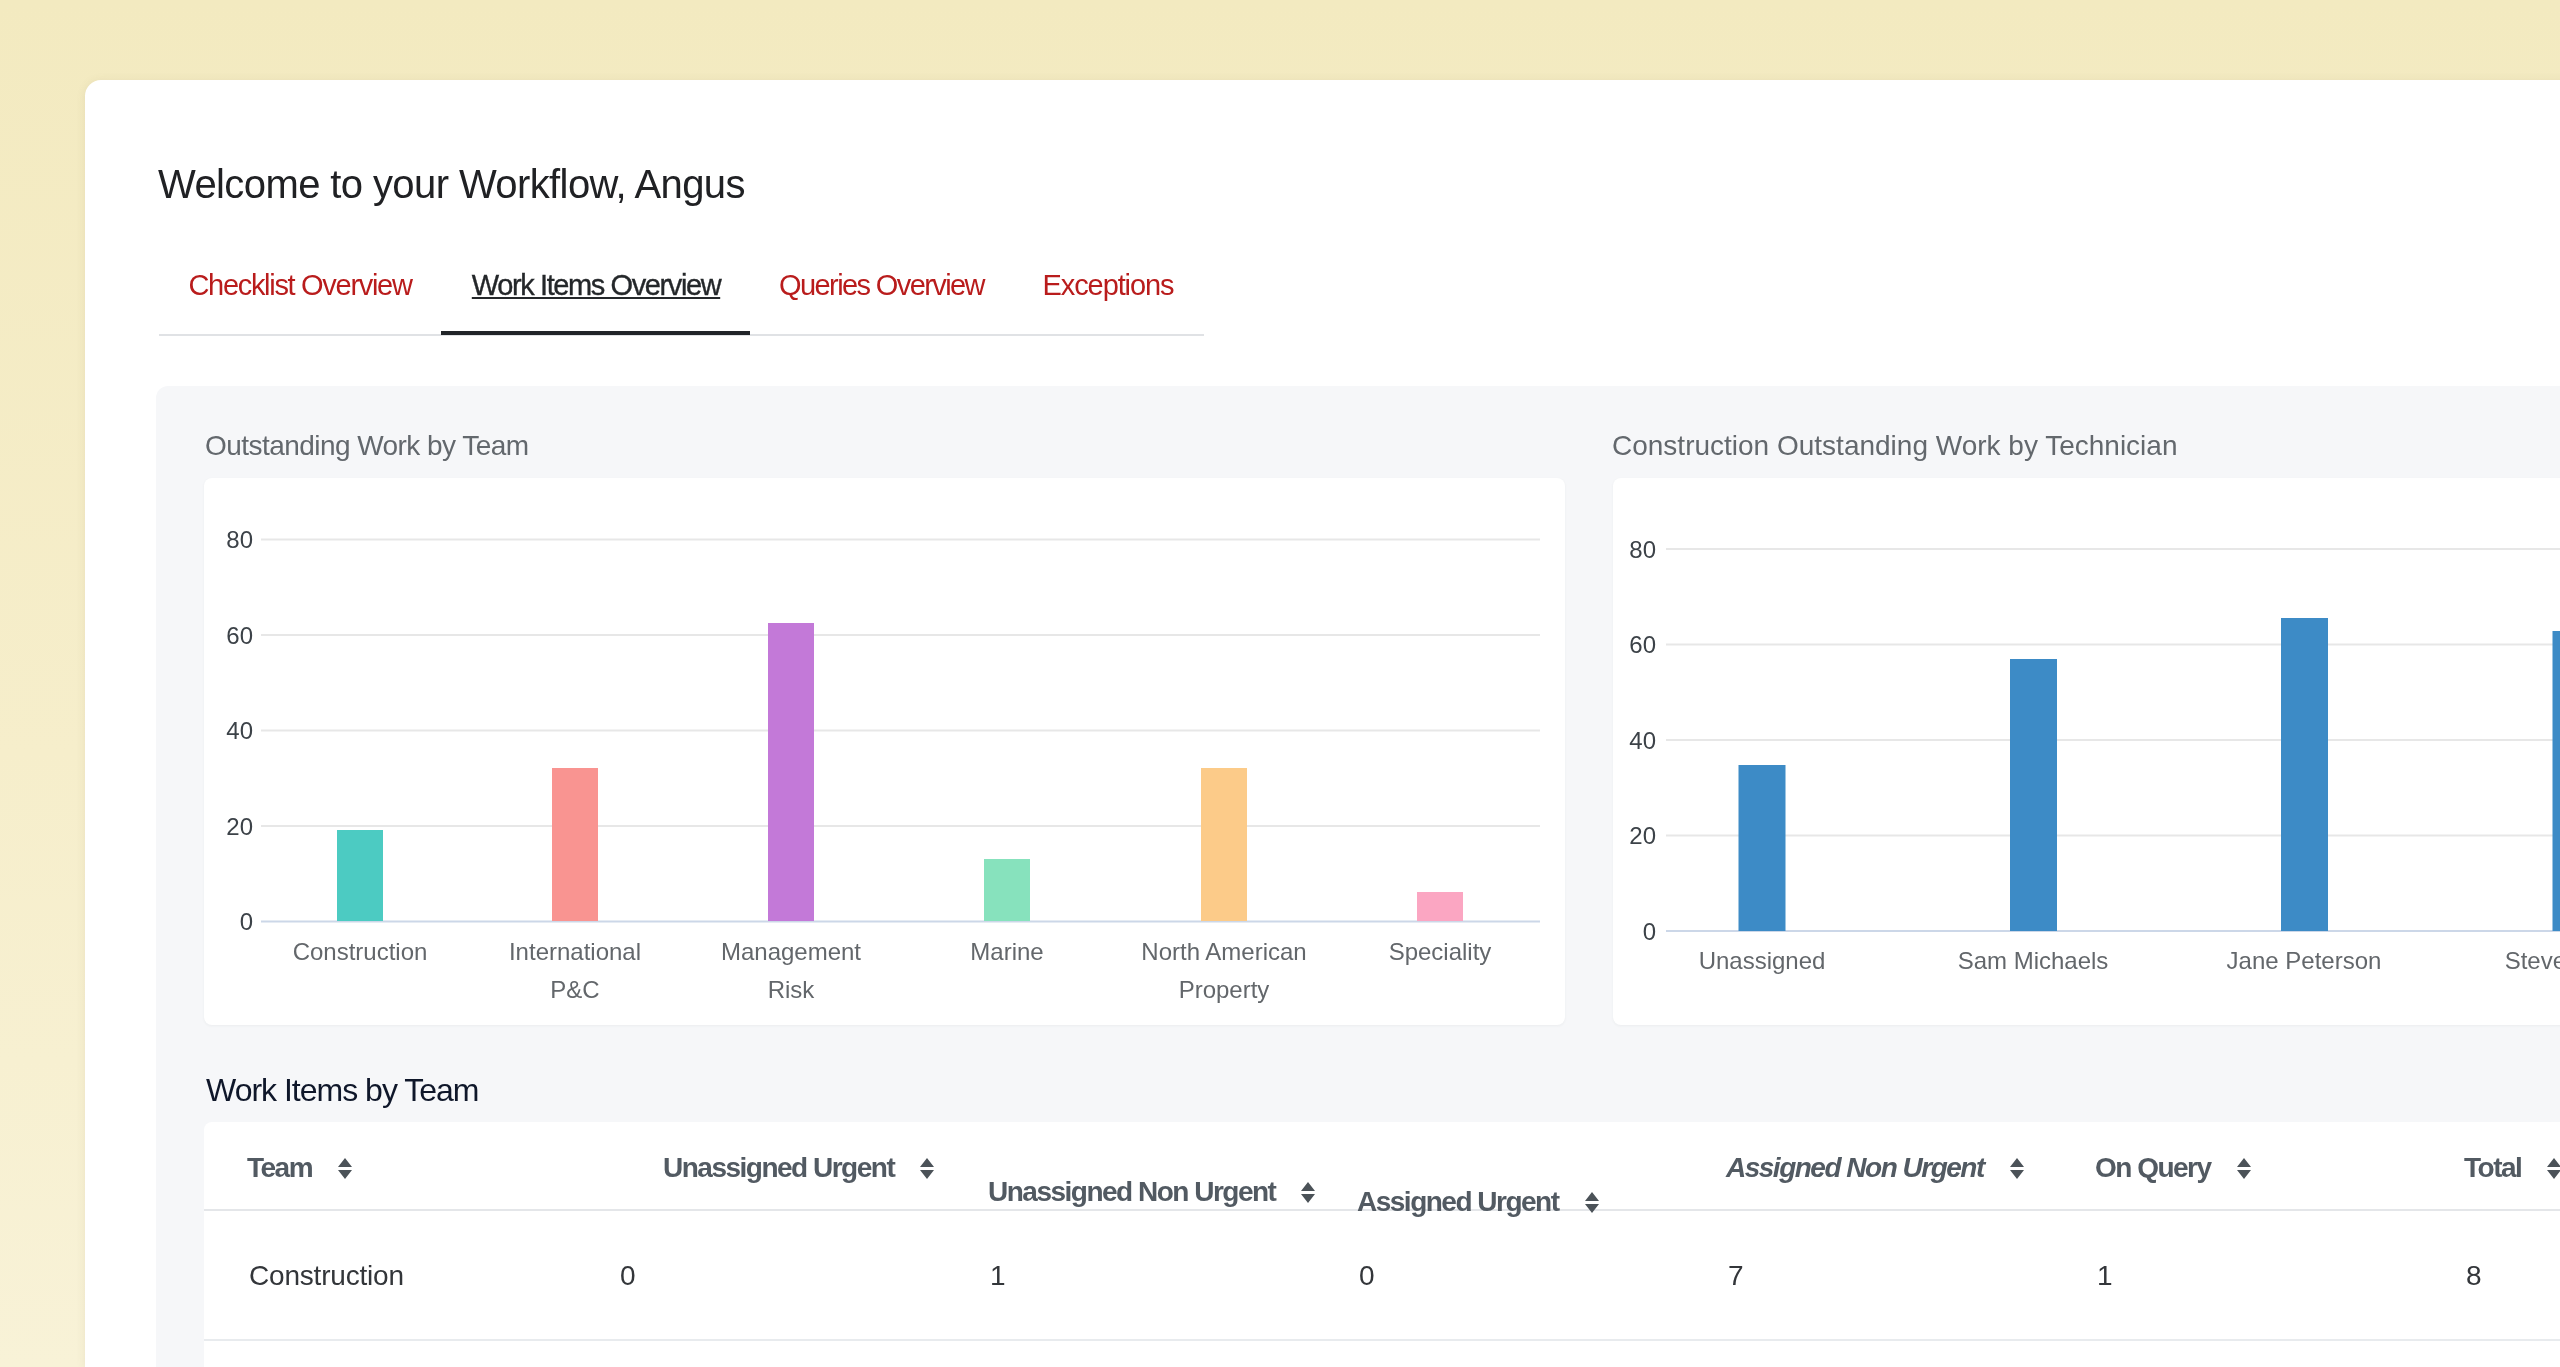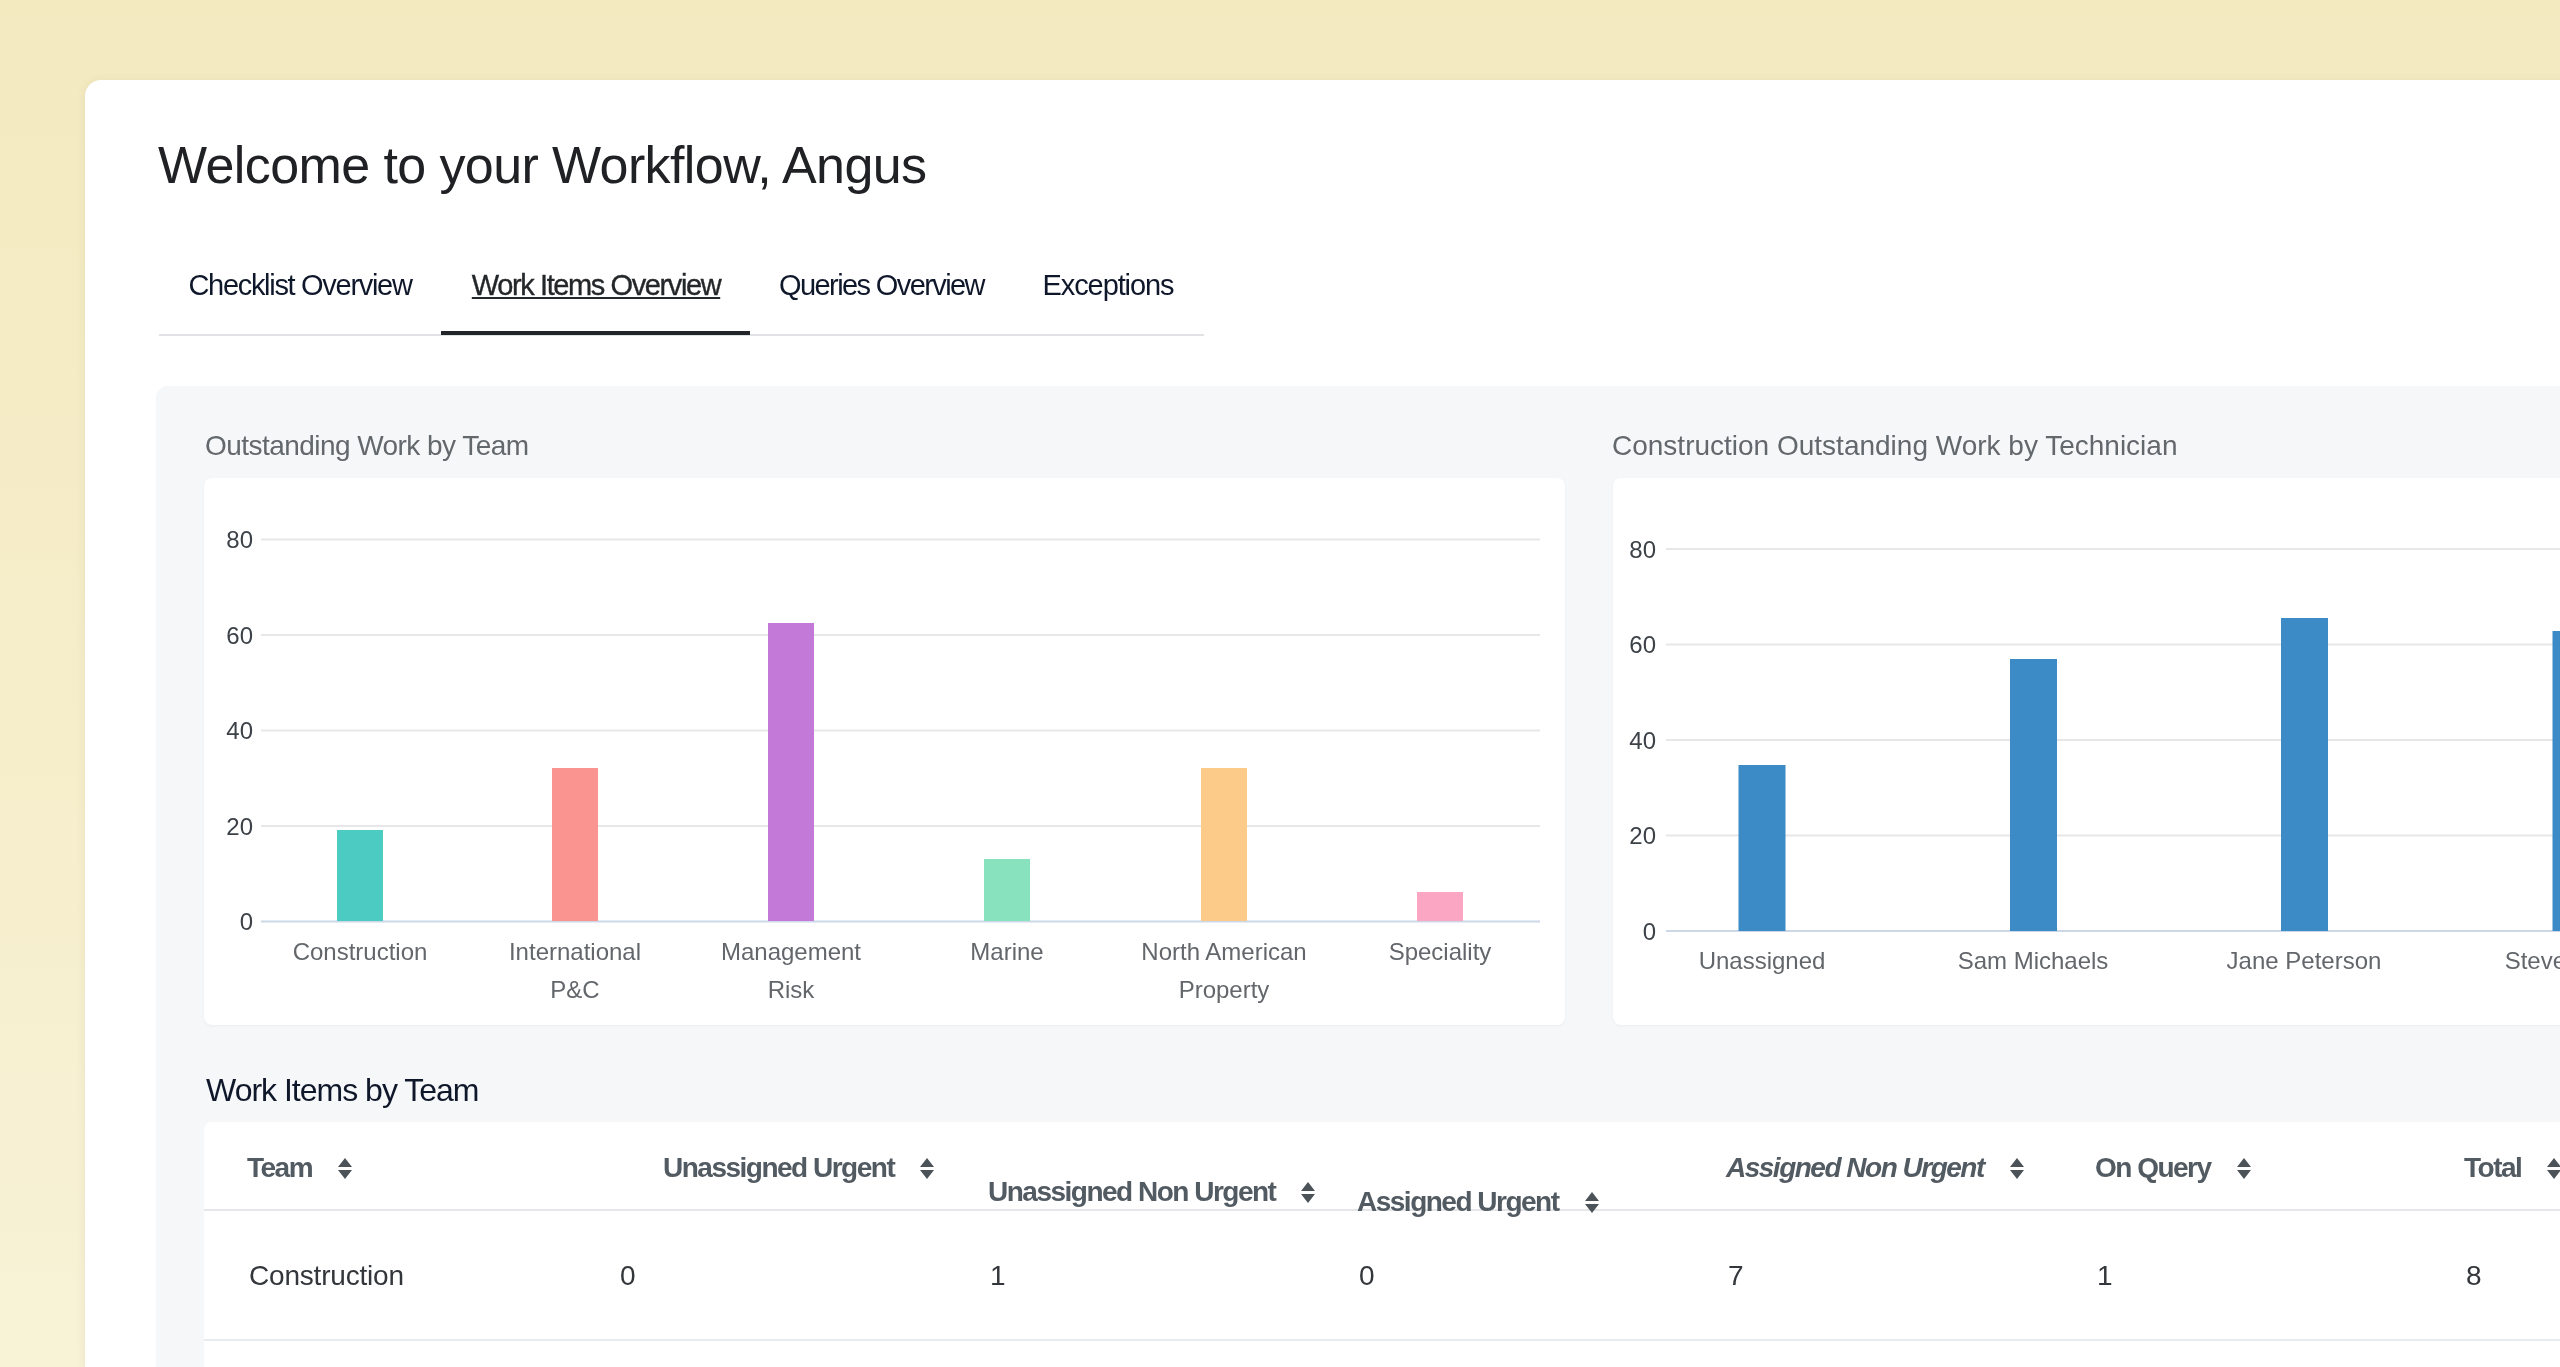--- a/index.html
+++ b/index.html
@@ -9,31 +9,31 @@
     background:linear-gradient(180deg, #f3eac0 0%, #f6eecb 55%, #f8f2d7 100%);
     position:relative;
   }
   .card {
     position:absolute; left:85px; top:80px; width:2515px; height:1287px;
     background:#ffffff; border-radius:16px 0 0 0;
     box-shadow:0 1px 10px rgba(110,100,55,0.10);
   }
   .abs { position:absolute; }
   h1 {
-    position:absolute; left:158px; top:141px;
-    font-size:52px; font-weight:400; color:#202124; line-height:48px;
+    position:absolute; left:158px; top:160px;
+    font-size:40px; font-weight:400; color:#202124; line-height:48px;
     letter-spacing:-0.6px;
   }
   .tabbar {
     position:absolute; left:159px; top:249px; width:1045px; height:87px;
     border-bottom:2px solid #e0e2e5;
   }
   .tab {
     position:absolute; top:241px; height:88px; display:flex; align-items:center; justify-content:center;
-    font-size:29px; color:#0f172a; letter-spacing:-0.5px;
+    font-size:29px; color:#b91c1c; letter-spacing:-0.5px;
   }
   .tab.active { color:#24272a; -webkit-text-stroke:0.35px #24272a; letter-spacing:-0.4px; }
   .underline { position:absolute; left:441px; top:331px; width:309px; height:4px; background:#212428; }
   .panel {
     position:absolute; left:156px; top:386px; width:2444px; height:981px;
     background:#f6f7f9; border-radius:12px 0 0 0;
   }
   .charttitle { position:absolute; font-size:28px; line-height:34px; color:#63686d; letter-spacing:0px; }
   .wcard { position:absolute; background:#ffffff; border-radius:8px; box-shadow:0 1px 3px rgba(40,50,60,0.05); }
   .heading2 { position:absolute; font-size:32px; line-height:34px; color:#0f172a; letter-spacing:0px; }

